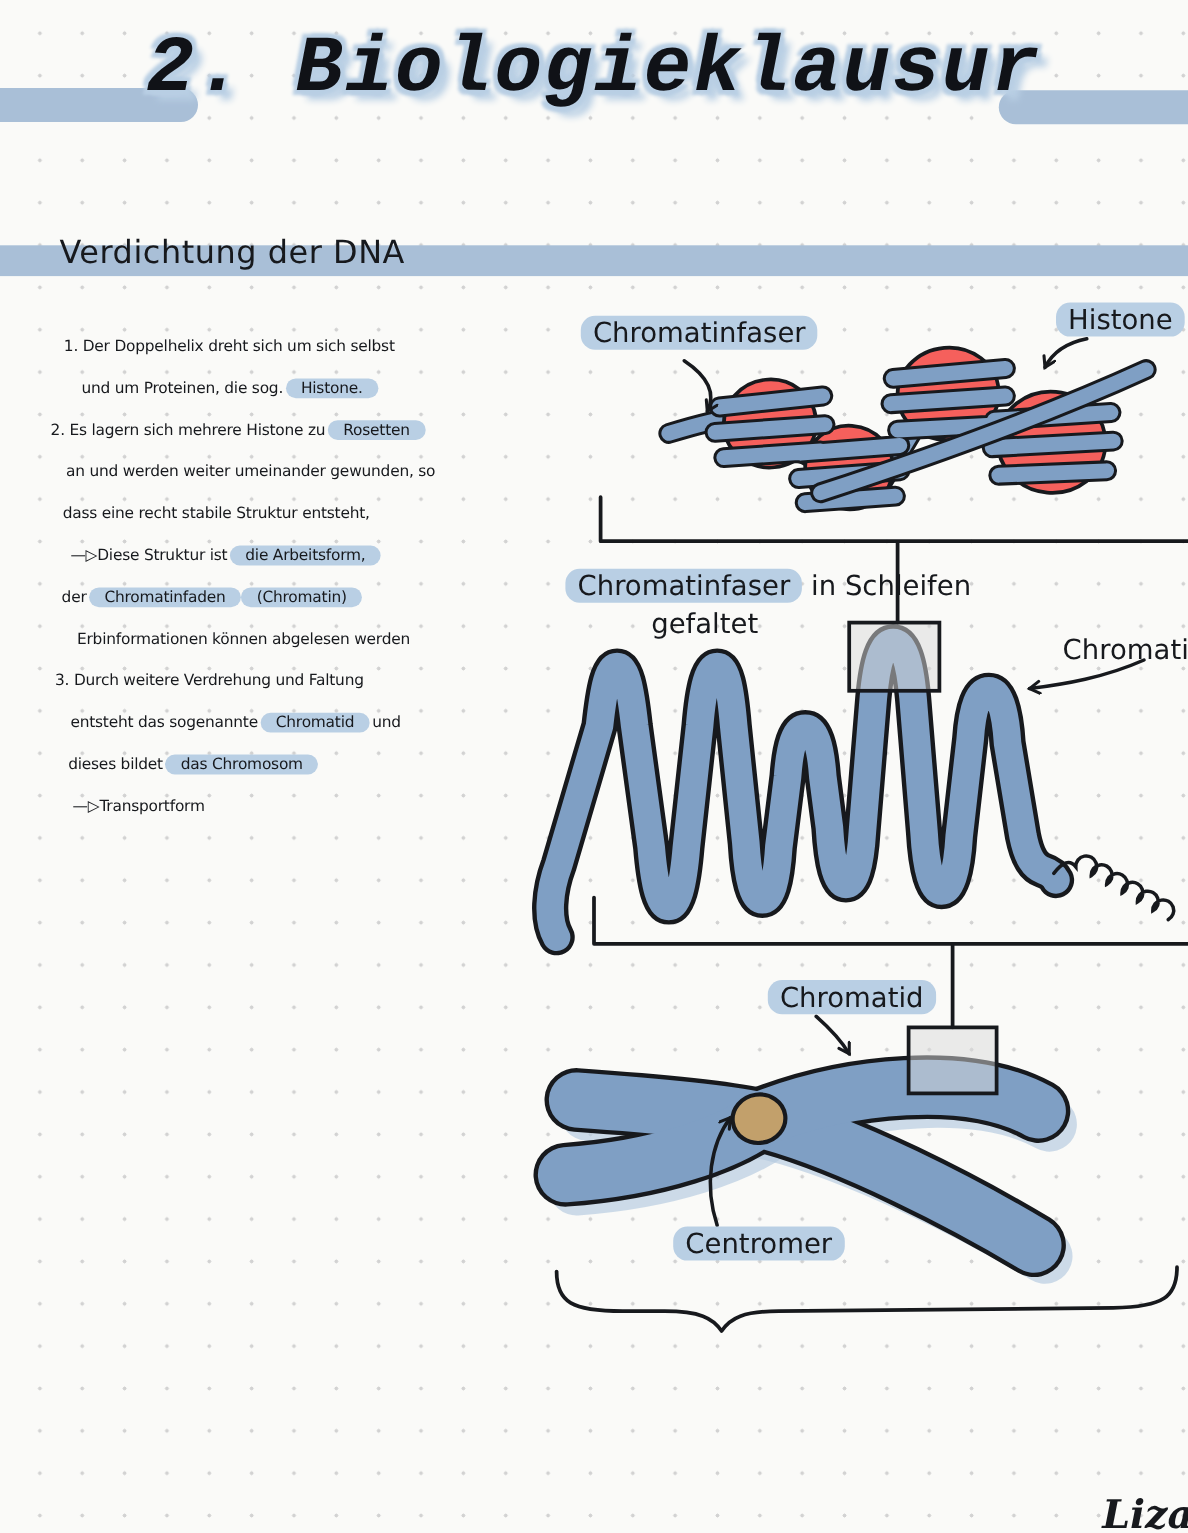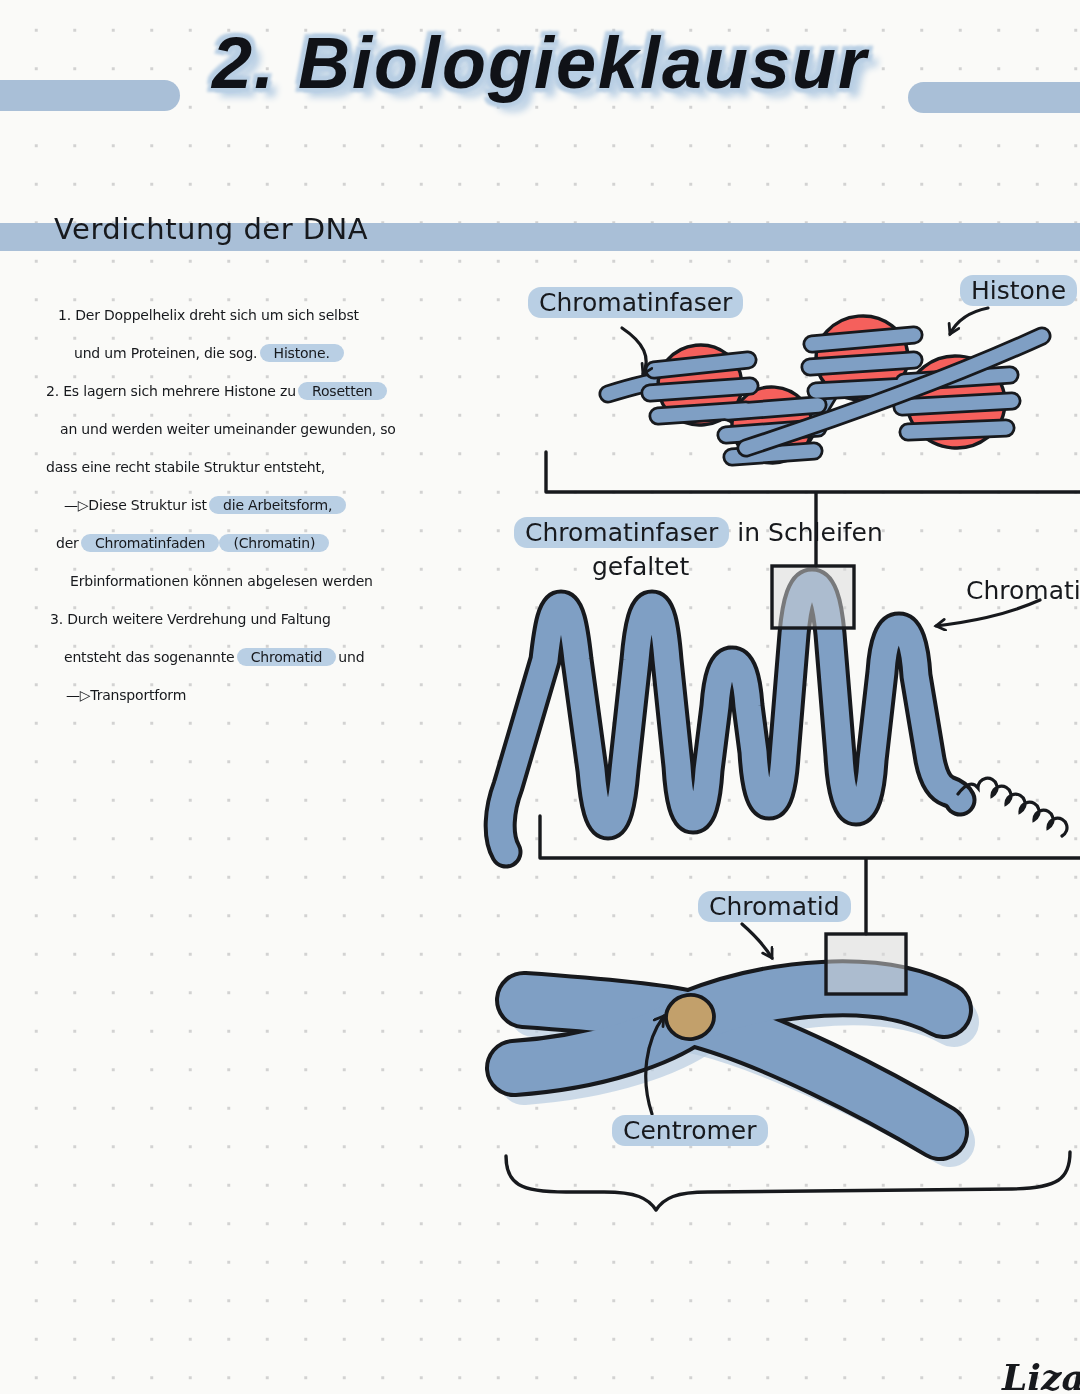--- a/index.html
+++ b/index.html
@@ -19,21 +19,21 @@
     background-image:radial-gradient(circle,#d2d2d2 1.7px,rgba(0,0,0,0) 1.9px);
     background-size:38.5px 38.5px;background-position:17px 11px;
     font-family:"DejaVu Sans",sans-serif;color:var(--ink);
   }
   
   .title-bar{position:absolute;height:31px;background:var(--band);border-radius:16px;}
   .title-bar.left{left:-14px;top:80px;width:194px;}
   .title-bar.right{left:908px;top:82px;width:192px;}
   .page-title{
     position:absolute;left:0;top:22px;width:100%;text-align:center;
-    font-family:Liberation Sans, sans-serif;font-style:italic;font-weight:bold;font-size:72px;
+    font-family:Liberation Mono, monospace;font-style:italic;font-weight:bold;font-size:72px;
     letter-spacing:2px;color:#101217;
     text-shadow:4px 4px 3px var(--highlight),-4px 4px 3px var(--highlight),
                 4px -4px 3px var(--highlight),-4px -4px 3px var(--highlight),
                 9px 9px 7px var(--highlight);
   }
   
   .section-band{position:absolute;left:0;top:223px;width:1080px;height:28px;background:var(--band);}
   .section-heading{position:absolute;left:54px;top:212px;font-size:29px;letter-spacing:0.5px;}
   
   .notes{position:absolute;left:44px;top:296px;width:490px;font-size:14px;line-height:38px;letter-spacing:-0.2px;}
@@ -70,26 +70,27 @@
   <div class="page-title">2. Biologieklausur</div>
 
   <div class="section-band"></div>
   <div class="section-heading">Verdichtung der DNA</div>
 
   <div class="notes">
     <div class="note-line" style="margin-left:14px"><span>1. Der Doppelhelix dreht sich um sich selbst</span></div>
     <div class="note-line" style="margin-left:30px"><span>und um Proteinen, die sog. </span><span class="hl">Histone.</span></div>
     <div class="note-line" style="margin-left:2px"><span>2. Es lagern sich mehrere Histone zu </span><span class="hl">Rosetten</span></div>
     <div class="note-line" style="margin-left:16px"><span>an und werden weiter umeinander gewunden, so</span></div>
-    <div class="note-line" style="margin-left:2px"><span>dass eine recht stabile Struktur entsteht,</span></div>
+    <div class="note-line" style="margin-left:13px"><span>dass eine recht stabile Struktur entsteht,</span></div>
     <div class="note-line" style="margin-left:20px"><span>—▷Diese Struktur ist </span><span class="hl">die Arbeitsform,</span></div>
     <div class="note-line" style="margin-left:12px"><span>der </span><span class="hl">Chromatinfaden</span><span> </span><span class="hl">(Chromatin)</span></div>
     <div class="note-line" style="margin-left:26px"><span>Erbinformationen können abgelesen werden</span></div>
     <div class="note-line" style="margin-left:6px"><span>3. Durch weitere Verdrehung und Faltung</span></div>
     <div class="note-line" style="margin-left:20px"><span>entsteht das sogenannte </span><span class="hl">Chromatid</span><span> und</span></div>
+    <div class="note-line" style="margin-left:18px"><span>dieses bildet </span><span class="hl">das Chromosom</span></div>
     <div class="note-line" style="margin-left:22px"><span>—▷Transportform</span></div>
   </div>
 
   <svg class="svg-layer" width="1080" height="1394" viewBox="0 0 1080 1394">
     <defs>
       <marker id="ah" markerWidth="20" markerHeight="20" refX="11" refY="6.5" orient="auto" markerUnits="userSpaceOnUse">
         <path d="M2,1 L11,6.5 L2,12" fill="none" stroke="#17191d" stroke-width="2.8" stroke-linecap="round"></path>
       </marker>
     </defs>
 

